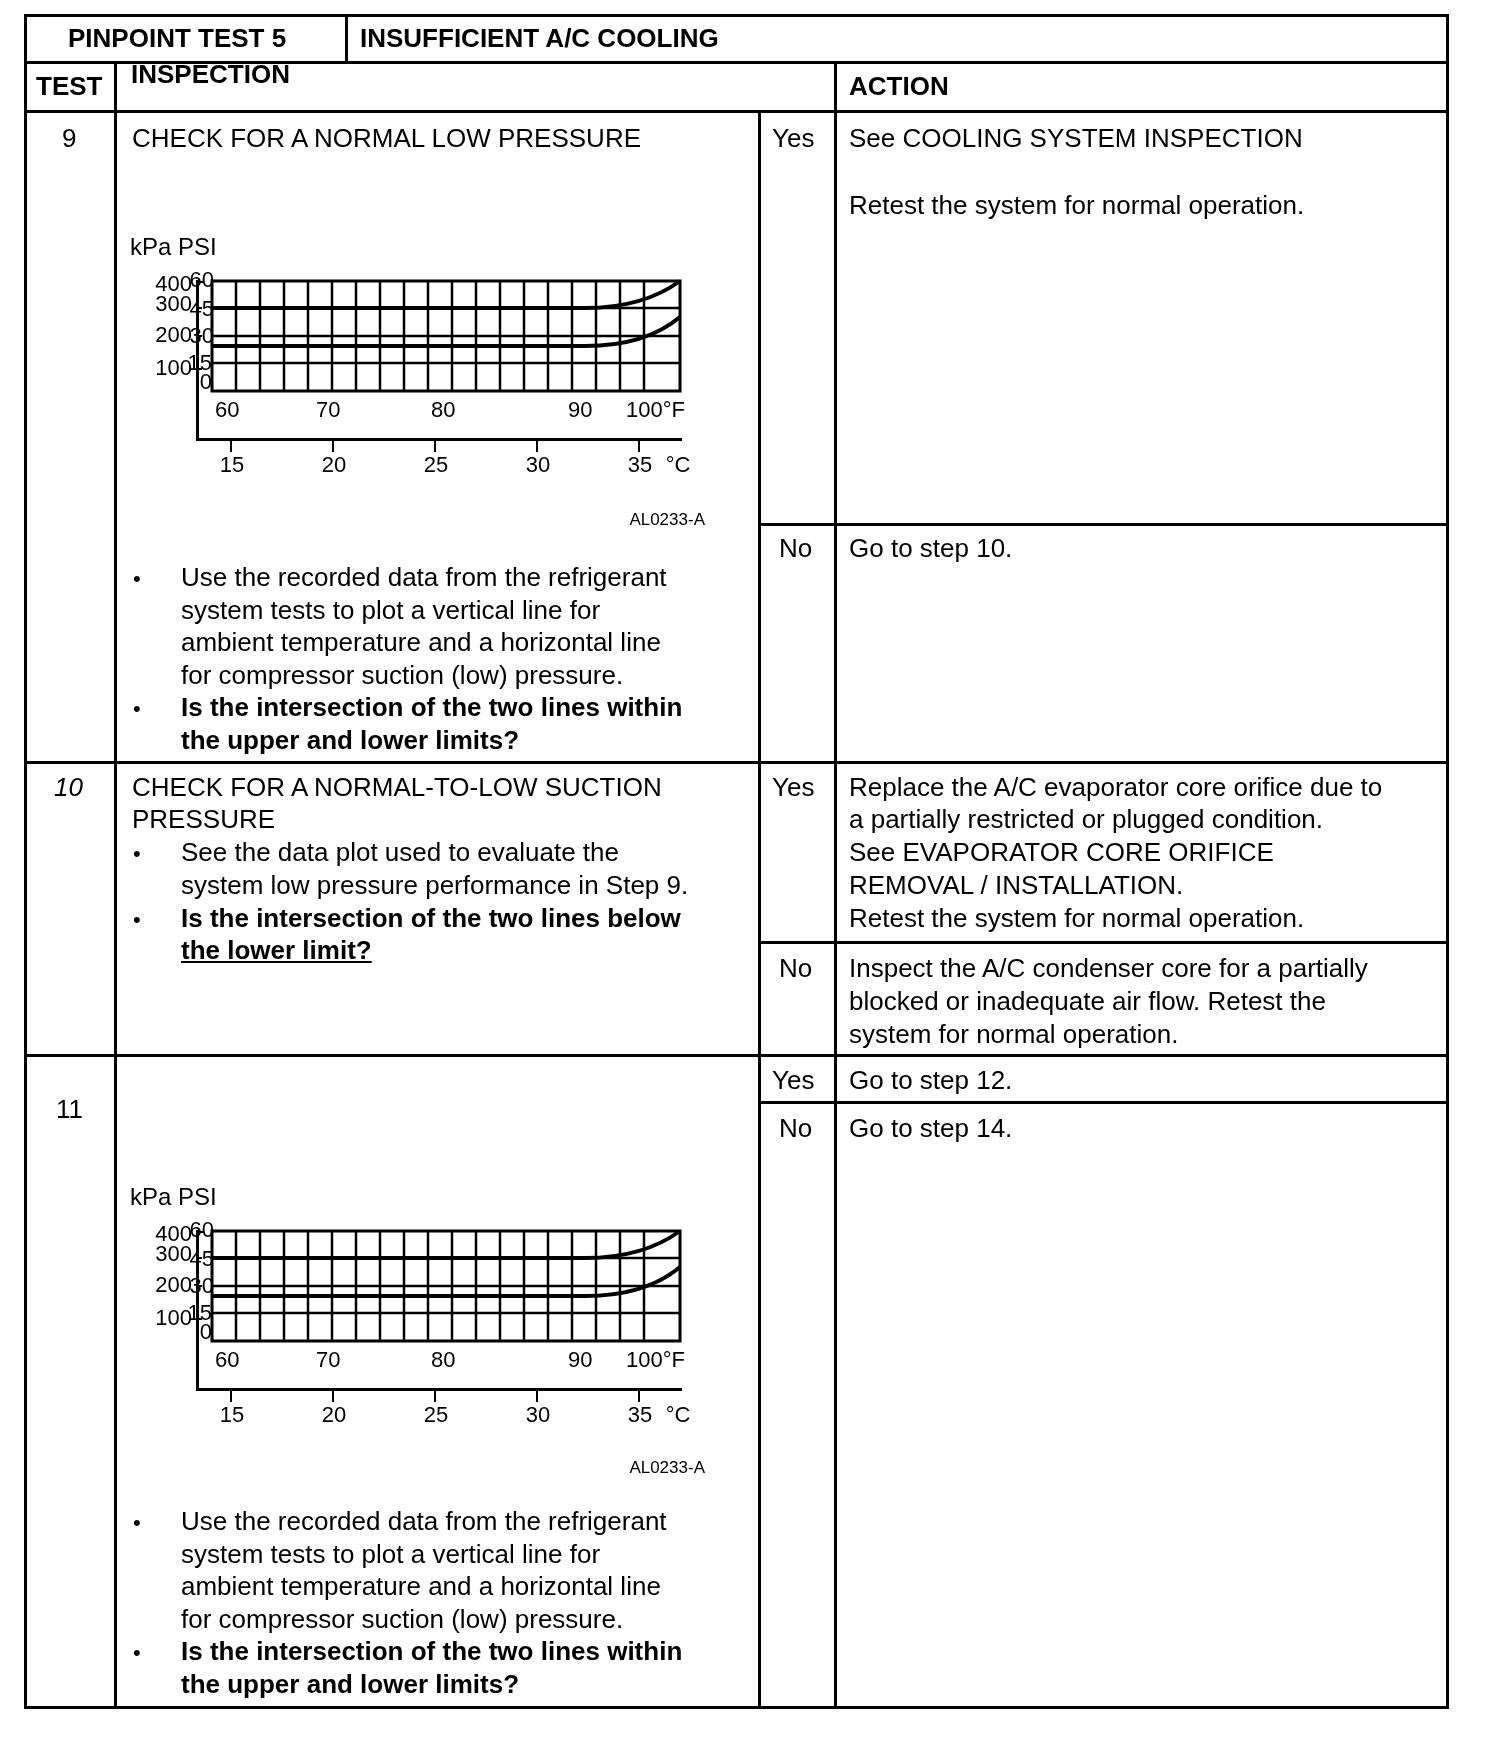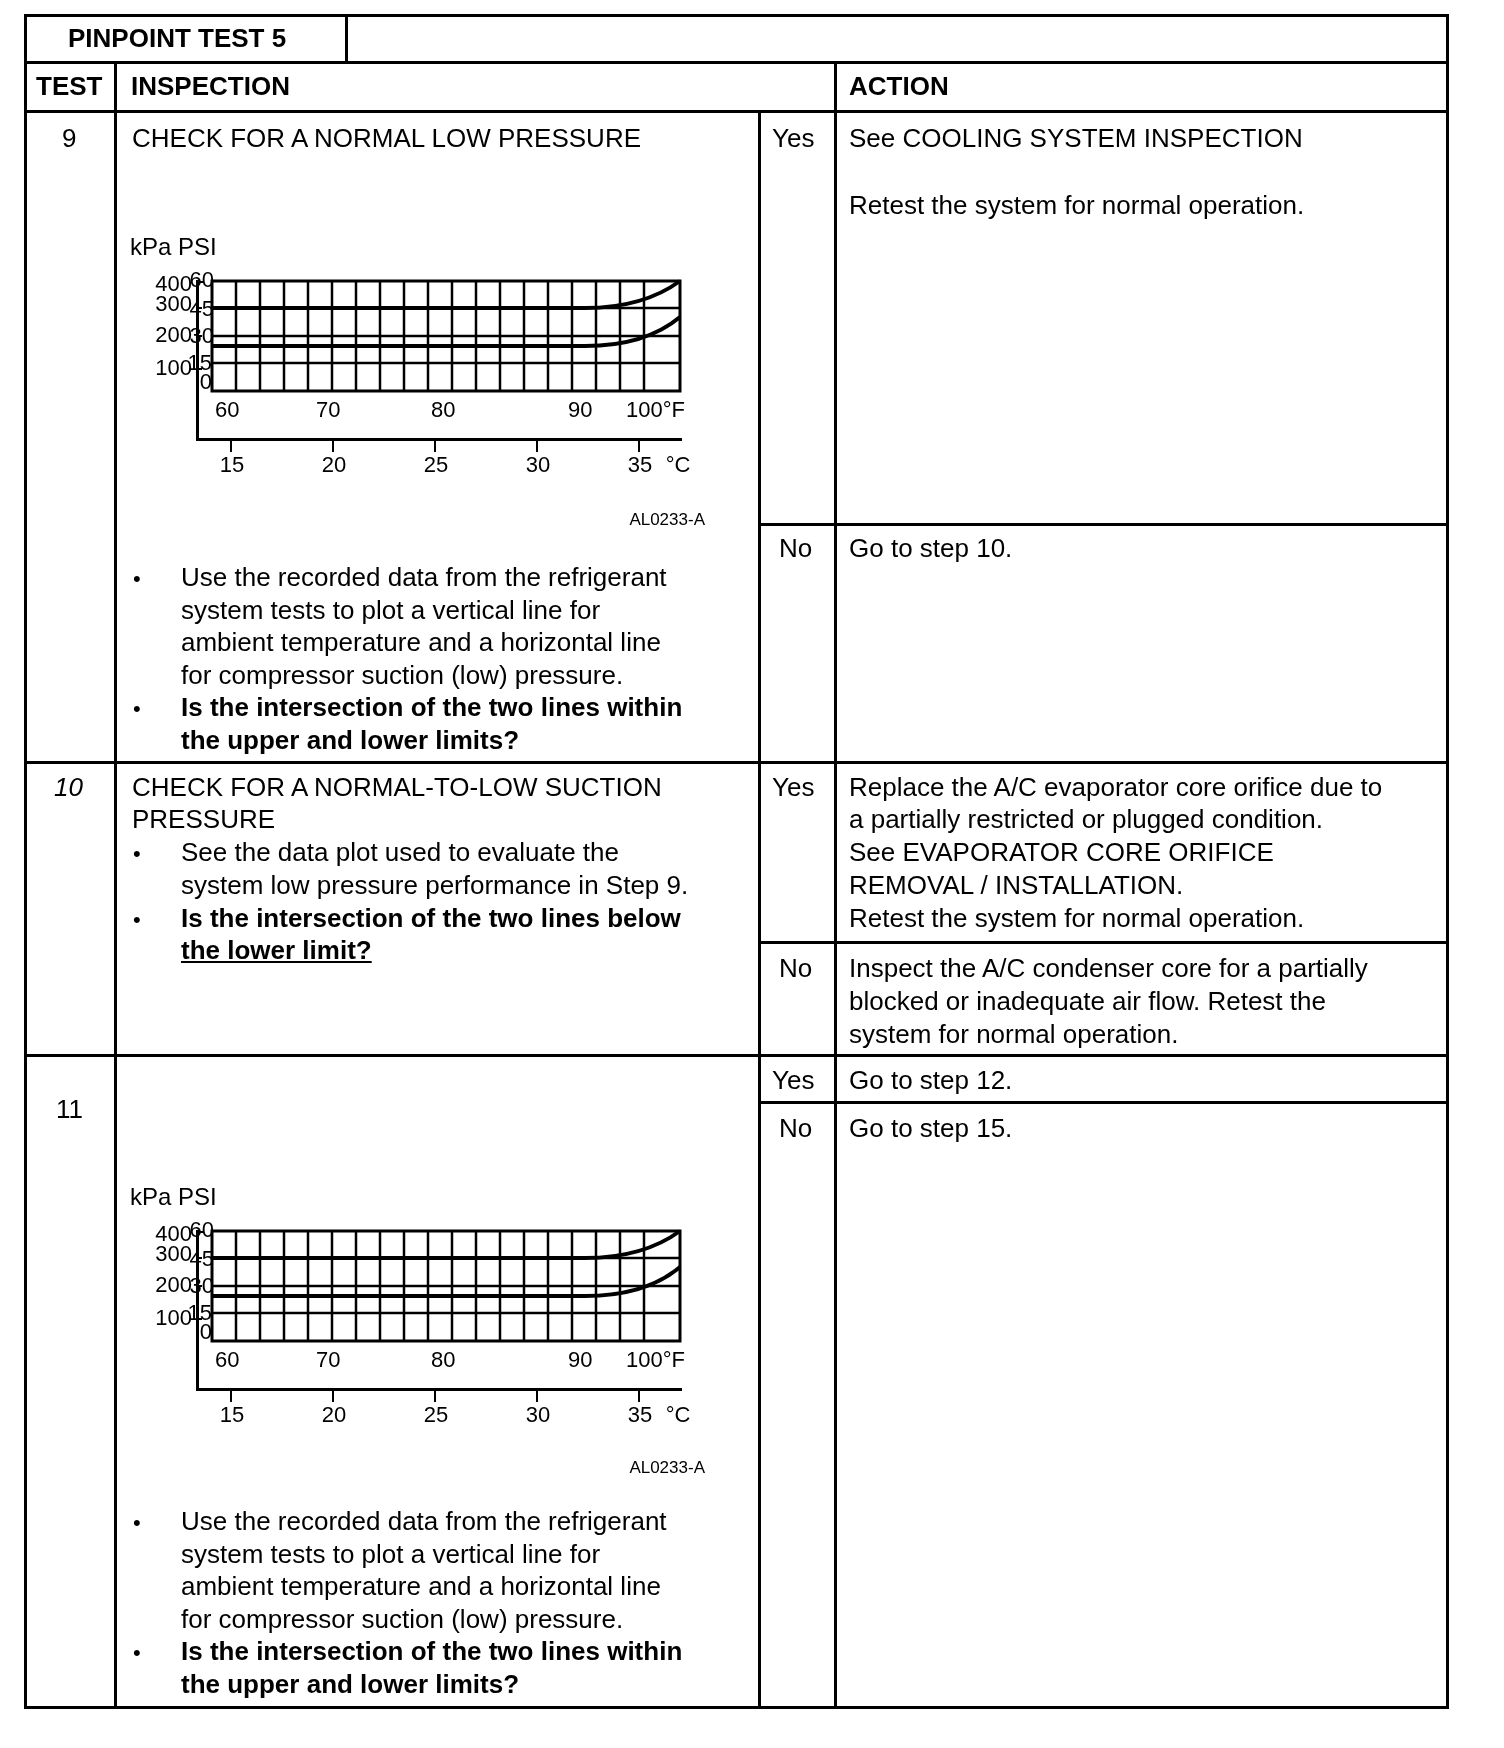--- a/index.html
+++ b/index.html
@@ -34,23 +34,24 @@
   <div class="vline" style="left:834px;top:61px;height:1648px;"></div>
 
   <div class="hline" style="left:24px;top:761px;width:1425px;"></div>
   <div class="hline" style="left:24px;top:1054px;width:1425px;"></div>
 
   <div class="hline" style="left:758px;top:523px;width:691px;"></div>
   <div class="hline" style="left:758px;top:941px;width:691px;"></div>
   <div class="hline" style="left:758px;top:1101px;width:691px;"></div>
 
   <div class="t hdr" style="left:68px;top:22px;">PINPOINT TEST 5</div>
+  <div class="t hdr" style="left:360px;top:22px;">INSUFFICIENT A/C COOLING</div>
 
   <div class="t hdr" style="left:36px;top:70px;">TEST</div>
-  <div class="t hdr" style="left:131px;top:70px;">INSPECTION</div>
+  <div class="t hdr" style="left:131px;top:58px;">INSPECTION</div>
   <div class="t hdr" style="left:849px;top:70px;">ACTION</div>
 
   <div class="t" style="left:62px;top:122px;">9</div>
   <div class="t" style="left:132px;top:122px;">CHECK FOR A NORMAL LOW PRESSURE</div>
 
   <svg class="chart" style="left:130px;top:225px;" width="600" height="305" viewBox="0 0 600 305">
     <text x="0" y="30" font-size="24">kPa PSI</text>
 
     <rect x="66" y="55" width="3" height="160" fill="#000"></rect>
     <rect x="66" y="213" width="486" height="3" fill="#000"></rect>
@@ -259,15 +260,15 @@
   <div class="t" style="left:181px;top:1570px;">ambient temperature and a horizontal line</div>
   <div class="t" style="left:181px;top:1603px;">for compressor suction (low) pressure.</div>
   <div class="bullet" style="left:133px;top:1640px;">•</div>
   <div class="t b" style="left:181px;top:1635px;">Is the intersection of the two lines within</div>
   <div class="t b" style="left:181px;top:1668px;">the upper and lower limits?</div>
 
   <div class="t" style="left:772px;top:1064px;">Yes</div>
   <div class="t" style="left:779px;top:1112px;">No</div>
 
   <div class="t" style="left:849px;top:1064px;">Go to step 12.</div>
-  <div class="t" style="left:849px;top:1112px;">Go to step 15.</div>
+  <div class="t" style="left:849px;top:1112px;">Go to step 14.</div>
 
 </div>
 
 </body></html>

